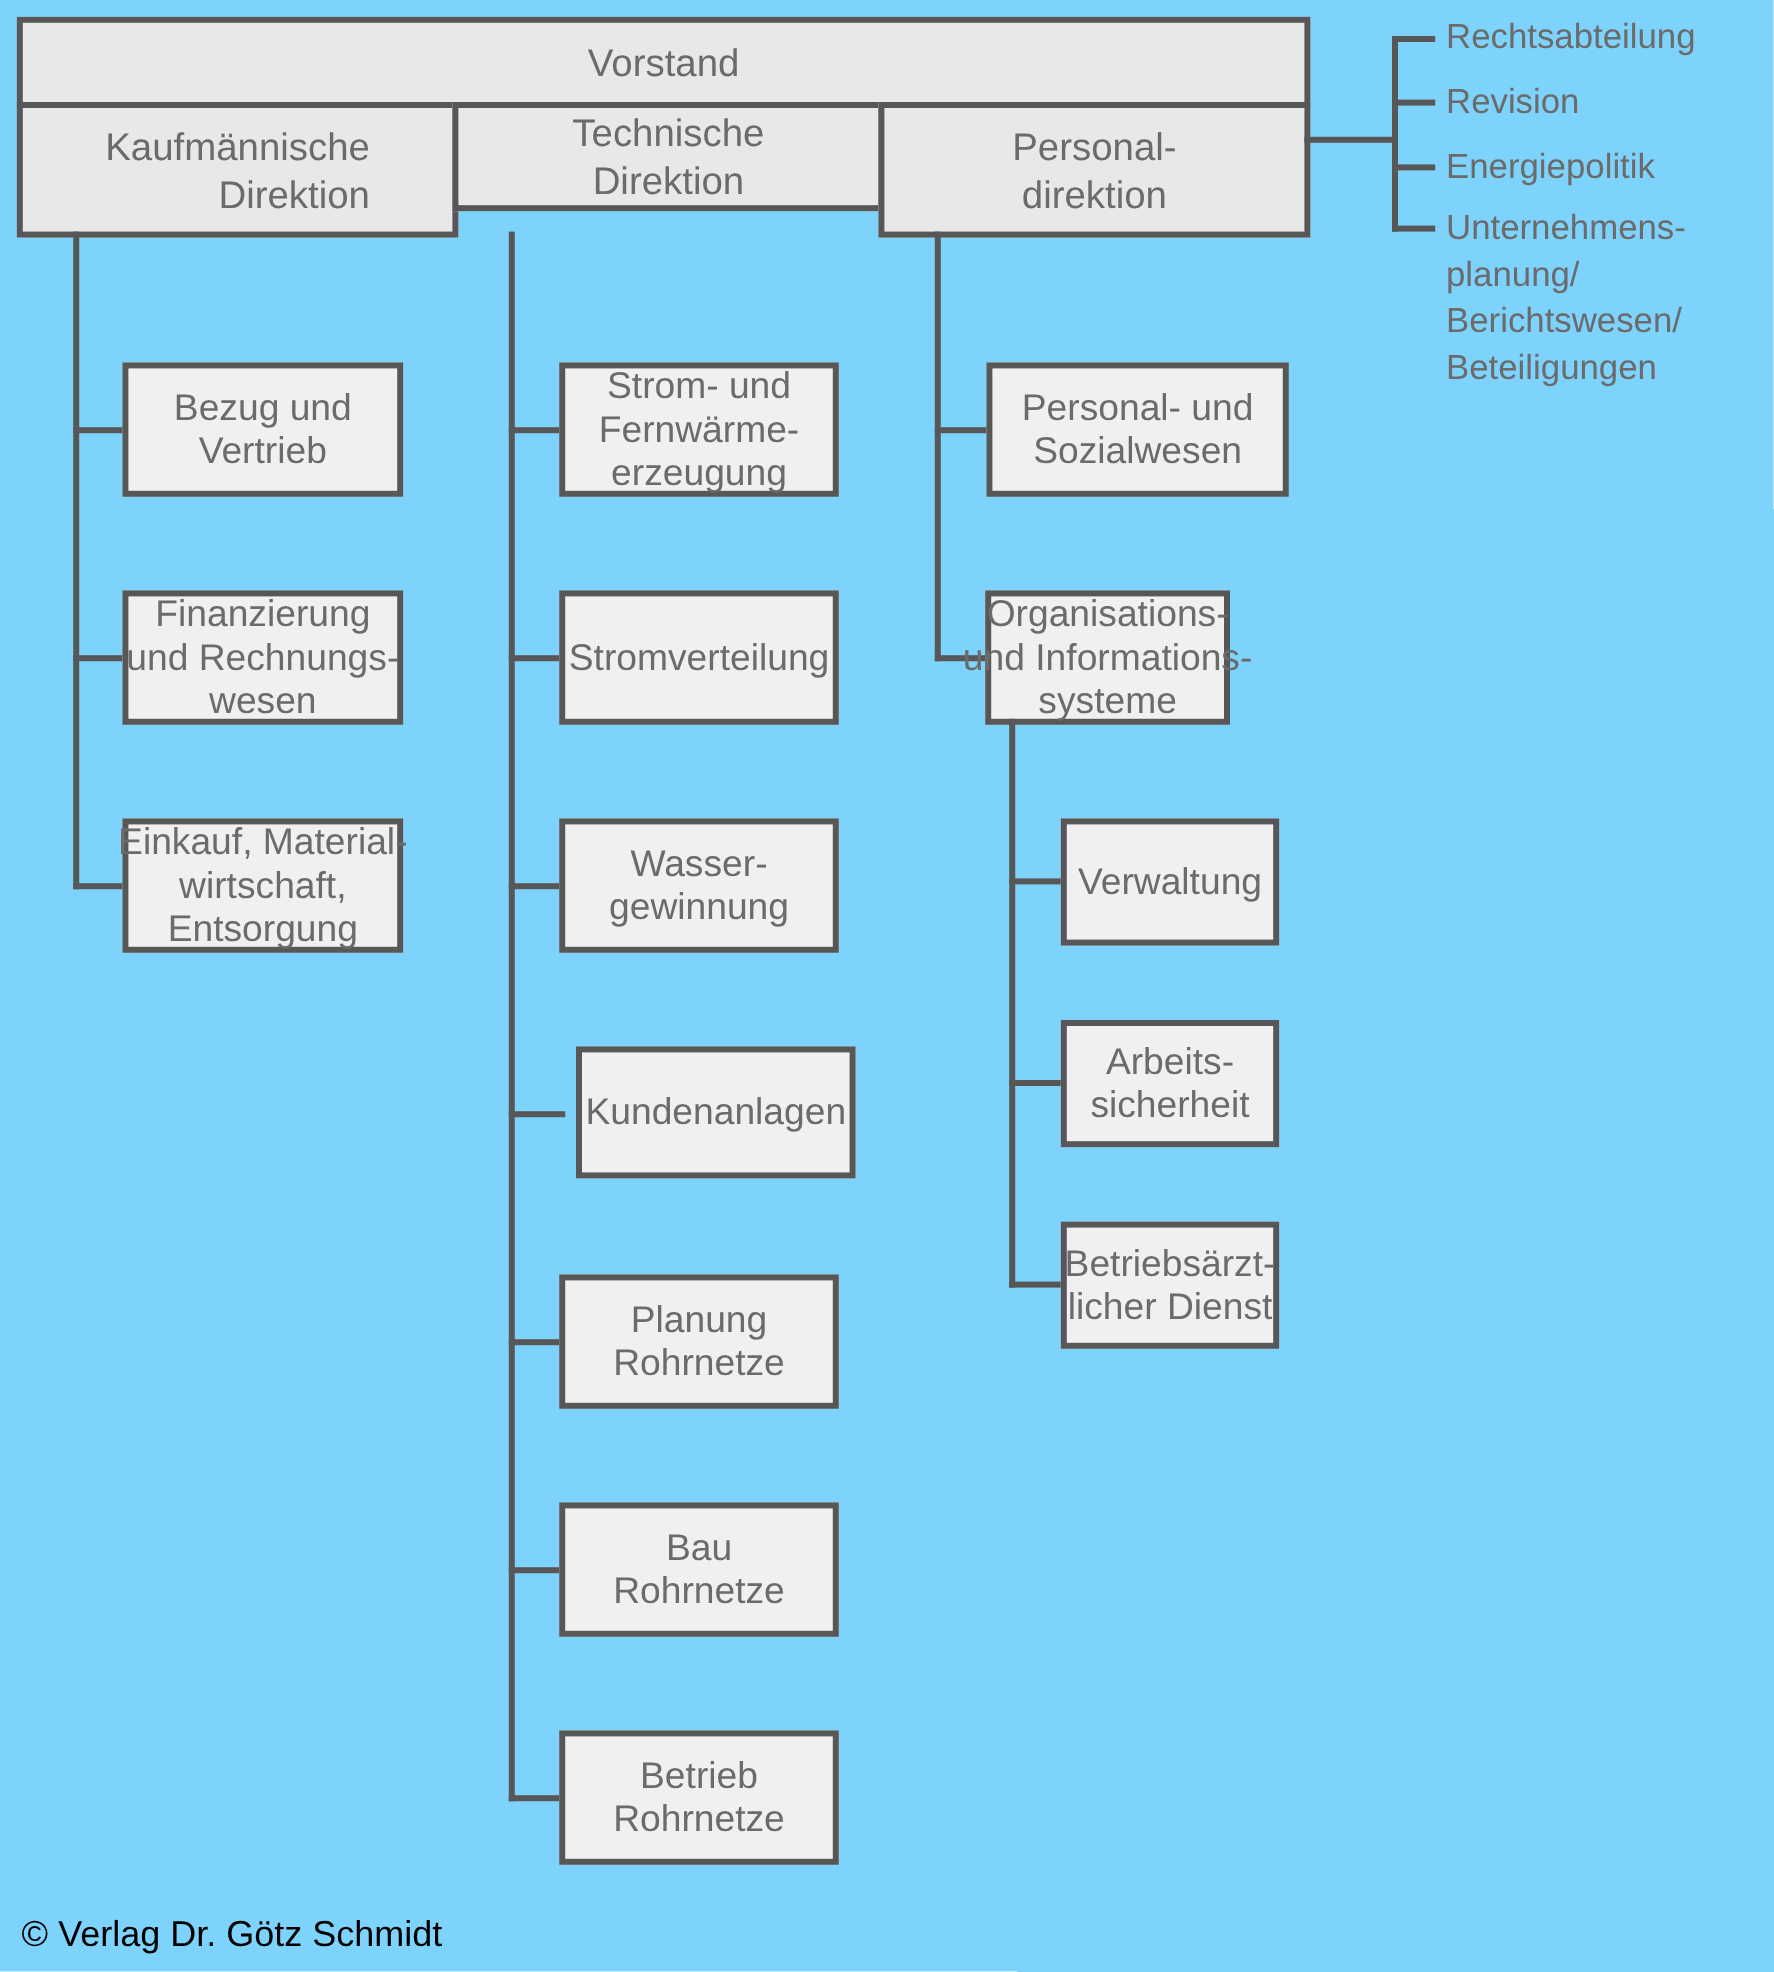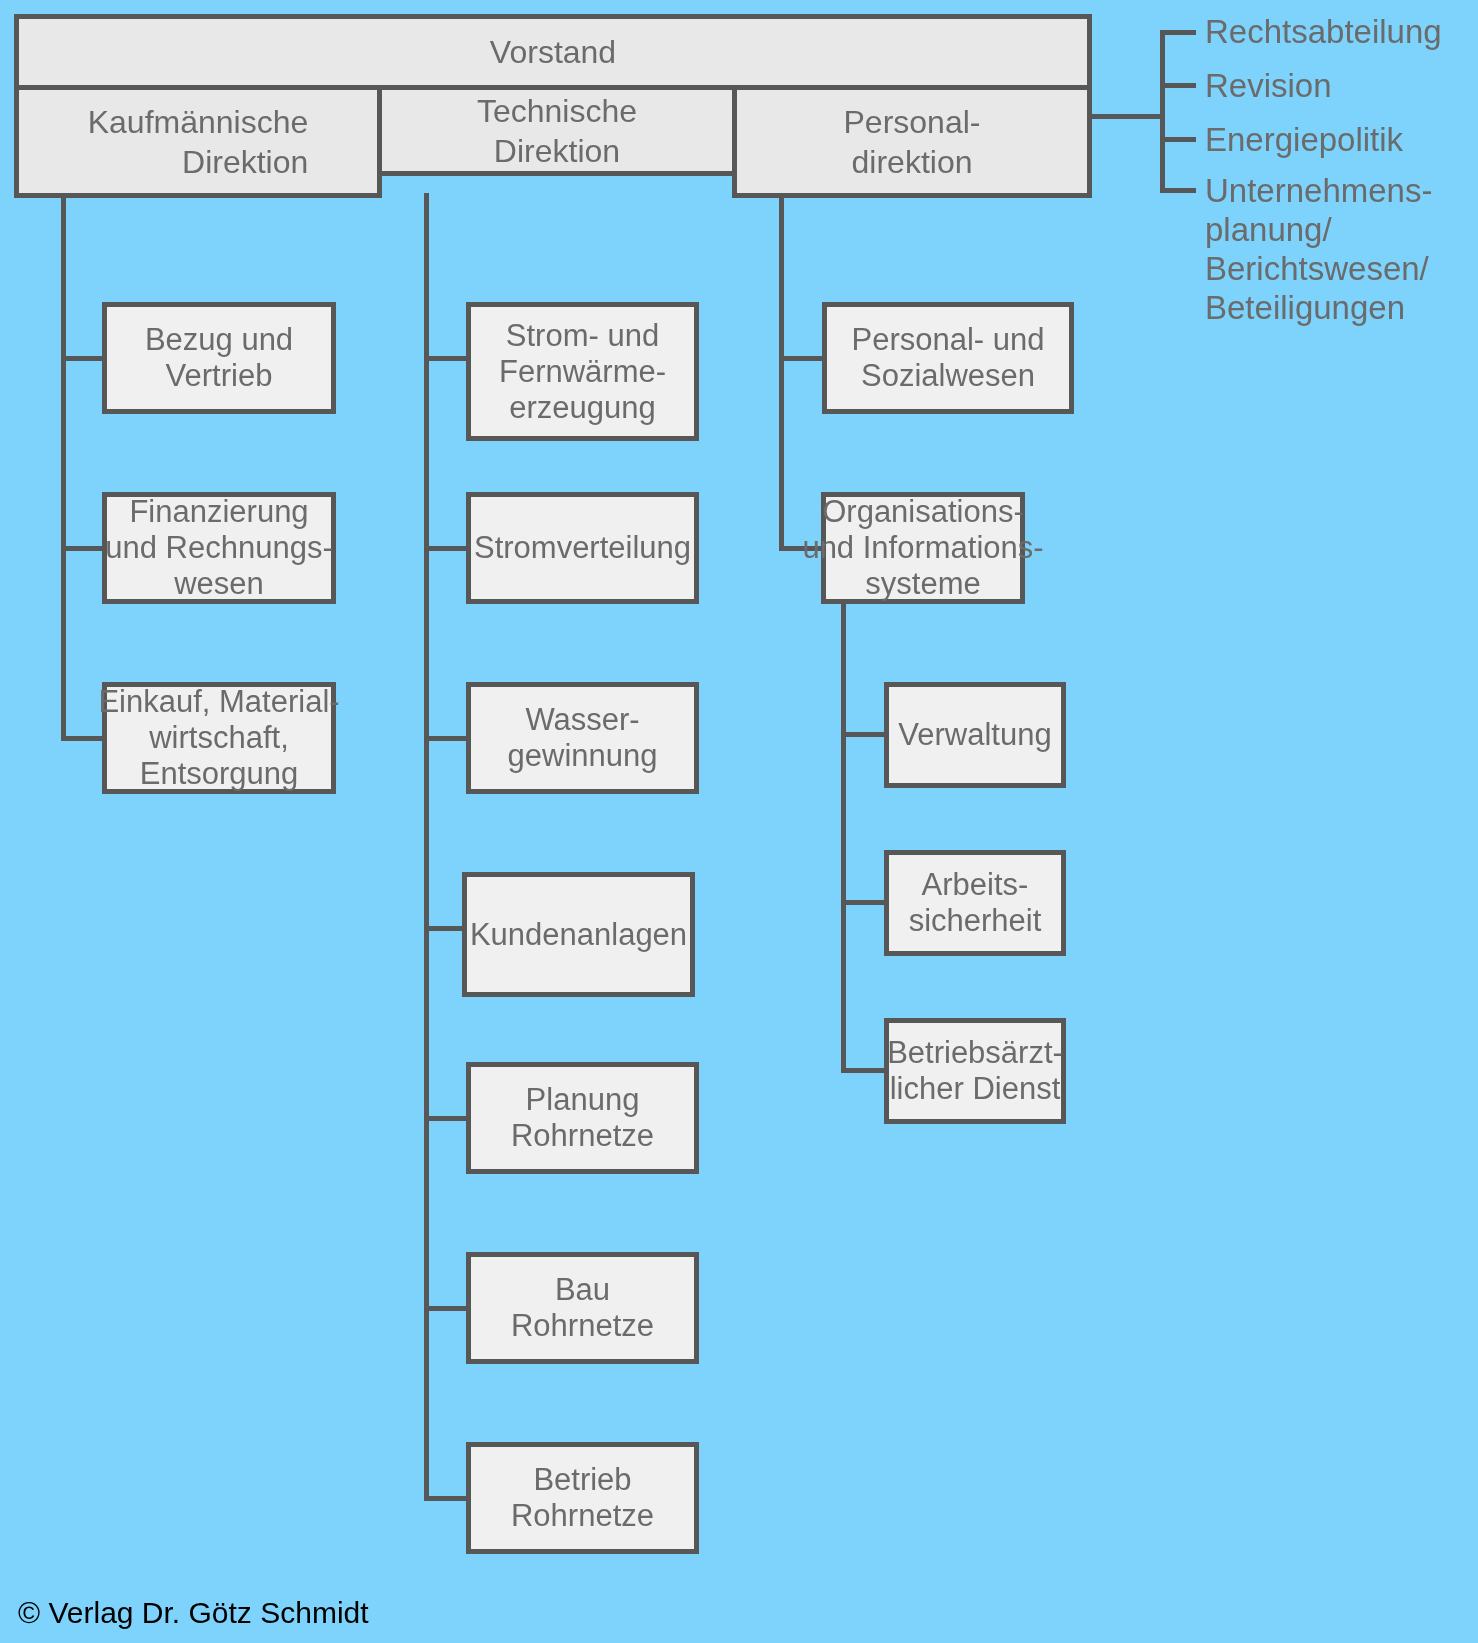--- a/index.html
+++ b/index.html
@@ -34,21 +34,21 @@
     font-size: 32px;
     line-height: 40px;
   }
   .line {
     position: absolute;
     background: var(--border, #575757);
   }
   .stafflabel {
     position: absolute;
     color: var(--label-text, #6b6b6b);
-    font-size: 33px;
+    font-size: 29px;
     line-height: 39px;
     white-space: pre;
   }
   .footer {
     position: absolute;
     left: 18px;
     top: 1596px;
     color: var(--footer-text, #000000);
     font-size: 30px;
     line-height: 34px;
@@ -102,27 +102,27 @@
 
   <div class="line" style="left:424px; top:193px; width:5px; height:1308px;"></div>
   <div class="line" style="left:424px; top:356px; width:47px; height:5px;"></div>
   <div class="line" style="left:424px; top:546px; width:47px; height:5px;"></div>
   <div class="line" style="left:424px; top:736px; width:47px; height:5px;"></div>
   <div class="line" style="left:424px; top:926px; width:47px; height:5px;"></div>
   <div class="line" style="left:424px; top:1116px; width:47px; height:5px;"></div>
   <div class="line" style="left:424px; top:1306px; width:47px; height:5px;"></div>
   <div class="line" style="left:424px; top:1496px; width:47px; height:5px;"></div>
 
-  <div class="box" style="left:466px; top:302px; width:233px; height:139px;">Strom- und
+  <div class="box" style="left:466px; top:302px; width:233px; height:112px;">Strom- und
 Fernwärme-
 erzeugung</div>
   <div class="box" style="left:466px; top:492px; width:233px; height:112px;">Stromverteilung</div>
   <div class="box" style="left:466px; top:682px; width:233px; height:112px;">Wasser-
 gewinnung</div>
-  <div class="box" style="left:462px; top:872px; width:233px; height:125px;">Kundenanlagen</div>
+  <div class="box" style="left:480px; top:872px; width:233px; height:110px;">Kundenanlagen</div>
   <div class="box" style="left:466px; top:1062px; width:233px; height:112px;">Planung
 Rohrnetze</div>
   <div class="box" style="left:466px; top:1252px; width:233px; height:112px;">Bau
 Rohrnetze</div>
   <div class="box" style="left:466px; top:1442px; width:233px; height:112px;">Betrieb
 Rohrnetze</div>
 
   <div class="line" style="left:779px; top:193px; width:5px; height:358px;"></div>
   <div class="line" style="left:779px; top:356px; width:48px; height:5px;"></div>
   <div class="line" style="left:779px; top:546px; width:48px; height:5px;"></div>

